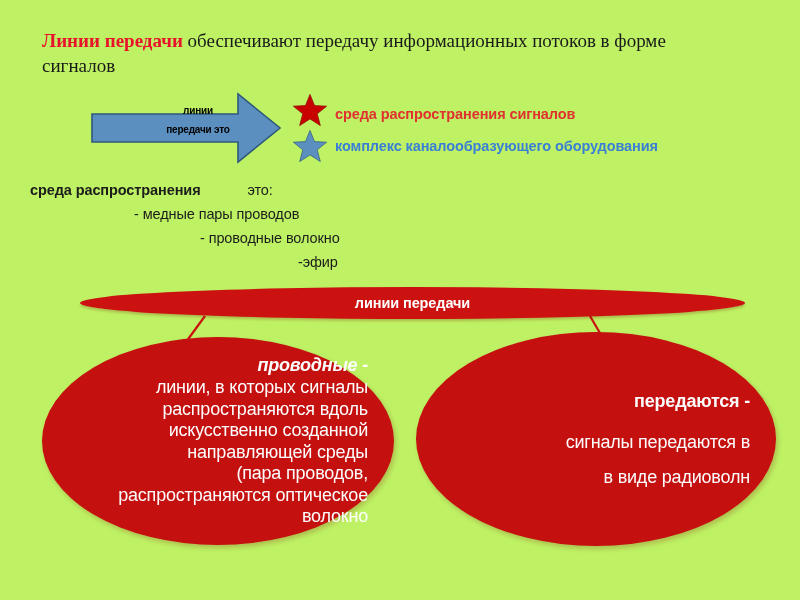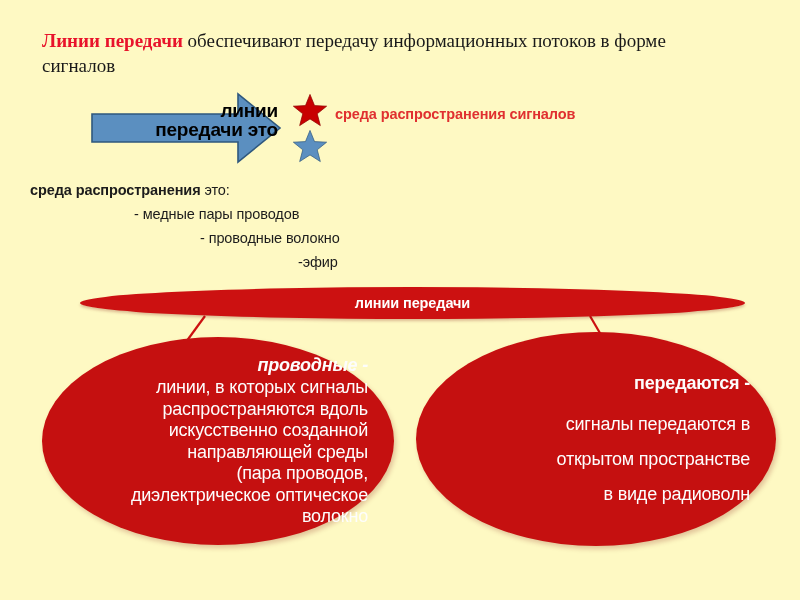--- a/index.html
+++ b/index.html
@@ -10,21 +10,21 @@
     width: 800px;
     height: 600px;
     background: #fbdce8;
     font-family: "Liberation Sans", sans-serif;
     overflow: hidden;
   }
   #slide {
     position: relative;
     width: 800px;
     height: 600px;
-    background: #fef9c3;
+    background: #bef264;
   }
 
   
   #title {
     position: absolute;
     left: 42px;
     top: 28px;
     width: 700px;
     font-family: "Liberation Serif", serif;
     font-size: 19px;
@@ -47,22 +47,22 @@
   #arrow-svg {
     position: absolute;
     left: 0;
     top: 0;
   }
   #arrow-label {
     position: absolute;
     left: 28px;
     top: 9px;
     width: 160px;
-    text-align: right;
-    font-size: 19px;
+    text-align: center;
+    font-size: 10px;
     font-weight: bold;
     line-height: 19px;
     color: #000000;
     letter-spacing: -0.2px;
   }
 
   
   .star-row {
     position: absolute;
     display: flex;
@@ -89,21 +89,21 @@
     position: absolute;
     left: 30px;
     top: 178px;
     width: 470px;
     font-size: 14.5px;
     color: #1c1c1c;
     line-height: 24px;
     letter-spacing: -0.1px;
   }
   #medium-block .lead { font-weight: bold; }
-  #medium-block .lead-tail { font-weight: normal; }
+  #medium-block .lead-tail { font-weight: normal; padding-left: 43px; }
   .ml-1 { display: block; padding-left: 104px; }
   .ml-2 { display: block; padding-left: 170px; }
   .ml-3 { display: block; padding-left: 268px; }
 
   
   #connectors {
     position: absolute;
     left: 0;
     top: 0;
   }
@@ -203,20 +203,21 @@
     <svg class="star-ico" viewBox="0 0 50 48">
       <polygon points="25,2 31.4,17.8 48.5,18.6 35.2,29.4 39.6,46 25,36.6 10.4,46 14.8,29.4 1.5,18.6 18.6,17.8" fill="#c80000" stroke="#8d0000" stroke-width="1"></polygon>
     </svg>
     <span class="star-text" id="star-text-1">среда распространения сигналов</span>
   </div>
 
   <div class="star-row" id="star-row-2">
     <svg class="star-ico" viewBox="0 0 50 48">
       <polygon points="25,2 31.4,17.8 48.5,18.6 35.2,29.4 39.6,46 25,36.6 10.4,46 14.8,29.4 1.5,18.6 18.6,17.8" fill="#5b8fc0" stroke="#2f587e" stroke-width="1"></polygon>
     </svg>
+    <span class="star-text" id="star-text-2">комплекс каналообразующего оборудования</span>
   </div>
 
   <div id="medium-block">
     <span class="lead">среда распространения</span><span class="lead-tail"> это:</span>
     <span class="ml-1">-  медные пары проводов</span>
     <span class="ml-2">- проводные волокно</span>
     <span class="ml-3">-эфир</span>
   </div>
 
   <svg id="connectors" width="800" height="600">
@@ -229,27 +230,26 @@
   </div>
 
   <div class="big-ellipse" id="ellipse-wired">
     <div class="ellipse-text" id="wired-text">
       <span class="ellipse-head" id="wired-head">проводные -</span>
       <span class="ellipse-line">линии, в которых сигналы</span>
       <span class="ellipse-line">распространяются  вдоль</span>
       <span class="ellipse-line">искусственно  созданной</span>
       <span class="ellipse-line">направляющей  среды</span>
       <span class="ellipse-line">(пара проводов,</span>
-      <span class="ellipse-line">диэлектрическое оптическое</span>
+      <span class="ellipse-line">распространяются оптическое</span>
       <span class="ellipse-line">волокно</span>
     </div>
   </div>
 
   <div class="big-ellipse" id="ellipse-radio">
     <div class="ellipse-text" id="radio-text">
       <span class="ellipse-head" id="radio-head">передаются -</span>
       <span class="ellipse-line">сигналы передаются в</span>
-      <span class="ellipse-line">открытом пространстве</span>
       <span class="ellipse-line">в виде радиоволн</span>
     </div>
   </div>
 
 </div>
 
 </body></html>

